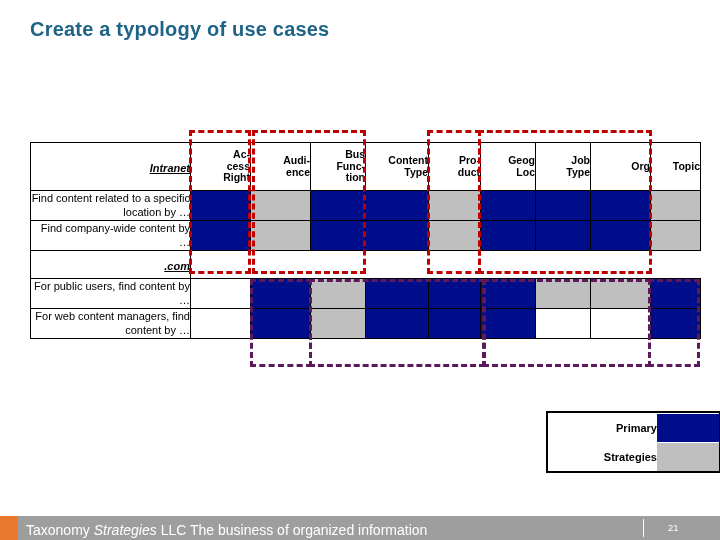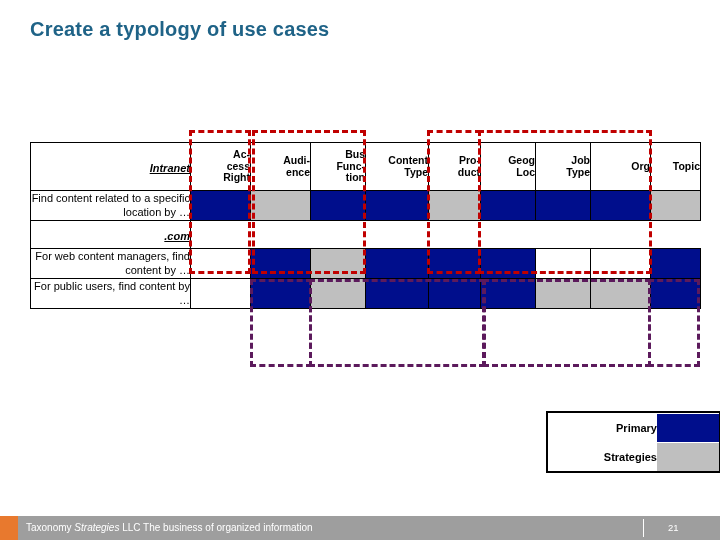--- a/index.html
+++ b/index.html
@@ -92,21 +92,21 @@
     position: absolute; left: 0; bottom: 0;
     width: 720px; height: 24px;
     background: #9E9E9E;
   }
   #footer-accent {
     position: absolute; left: 0; top: 0;
     width: 18px; height: 24px; background: #E8792E;
   }
   #footer-text {
     position: absolute; left: 26px; top: 6px;
-    font-size: 10px; color: #ffffff; white-space: nowrap;
+    font-size: 14px; color: #ffffff; white-space: nowrap;
   }
   #footer-text i { font-style: italic; }
   #footer-divider {
     position: absolute; left: 643px; top: 3px;
     width: 1px; height: 18px; background: #ffffff;
   }
   #footer-page {
     position: absolute; left: 668px; top: 6px;
     font-size: 9.5px; color: #ffffff;
   }
@@ -150,45 +150,57 @@
           <td class="cell fill-secondary"></td>
           <td class="cell fill-primary"></td>
           <td class="cell fill-primary"></td>
           <td class="cell fill-secondary"></td>
           <td class="cell fill-primary"></td>
           <td class="cell fill-primary"></td>
           <td class="cell fill-primary"></td>
           <td class="cell fill-secondary"></td>
         </tr>
         <tr>
+          <td class="rowlabel">Find company-wide content by …</td>
+          <td class="cell fill-primary"></td>
+          <td class="cell fill-secondary"></td>
+          <td class="cell fill-primary"></td>
+          <td class="cell fill-primary"></td>
+          <td class="cell fill-secondary"></td>
+          <td class="cell fill-primary"></td>
+          <td class="cell fill-primary"></td>
+          <td class="cell fill-primary"></td>
+          <td class="cell fill-secondary"></td>
+        </tr>
+        <tr>
           <td class="sectband sect"><span>.com</span></td>
           <td class="sectband nobox" colspan="9"></td>
         </tr>
         <tr>
+          <td class="rowlabel">For public users, find content by …</td>
+          <td class="cell fill-none"></td>
+          <td class="cell fill-primary"></td>
+          <td class="cell fill-secondary"></td>
+          <td class="cell fill-primary"></td>
+          <td class="cell fill-primary"></td>
+          <td class="cell fill-primary"></td>
+          <td class="cell fill-secondary"></td>
+          <td class="cell fill-secondary"></td>
+          <td class="cell fill-primary"></td>
+        </tr>
+        <tr>
           <td class="rowlabel">For web content managers, find content by …</td>
           <td class="cell fill-none"></td>
           <td class="cell fill-primary"></td>
           <td class="cell fill-secondary"></td>
           <td class="cell fill-primary"></td>
           <td class="cell fill-primary"></td>
           <td class="cell fill-primary"></td>
           <td class="cell fill-none"></td>
           <td class="cell fill-none"></td>
-          <td class="cell fill-primary"></td>
-        </tr>
-        <tr>
-          <td class="rowlabel">For public users, find content by …</td>
-          <td class="cell fill-none"></td>
-          <td class="cell fill-primary"></td>
-          <td class="cell fill-secondary"></td>
-          <td class="cell fill-primary"></td>
-          <td class="cell fill-primary"></td>
-          <td class="cell fill-primary"></td>
-          <td class="cell fill-secondary"></td>
-          <td class="cell fill-secondary"></td>
           <td class="cell fill-primary"></td>
         </tr>
       </tbody>
   </table>
 
   <div id="groups-layer">
       <div class="group g-red" style="left: 189px; top: 130px; width: 62px; height: 144px;"></div>
       <div class="group g-red" style="left: 252px; top: 130px; width: 114px; height: 144px;"></div>
       <div class="group g-red" style="left: 427px; top: 130px; width: 54px; height: 144px;"></div>
       <div class="group g-red" style="left: 478px; top: 130px; width: 174px; height: 144px;"></div>

